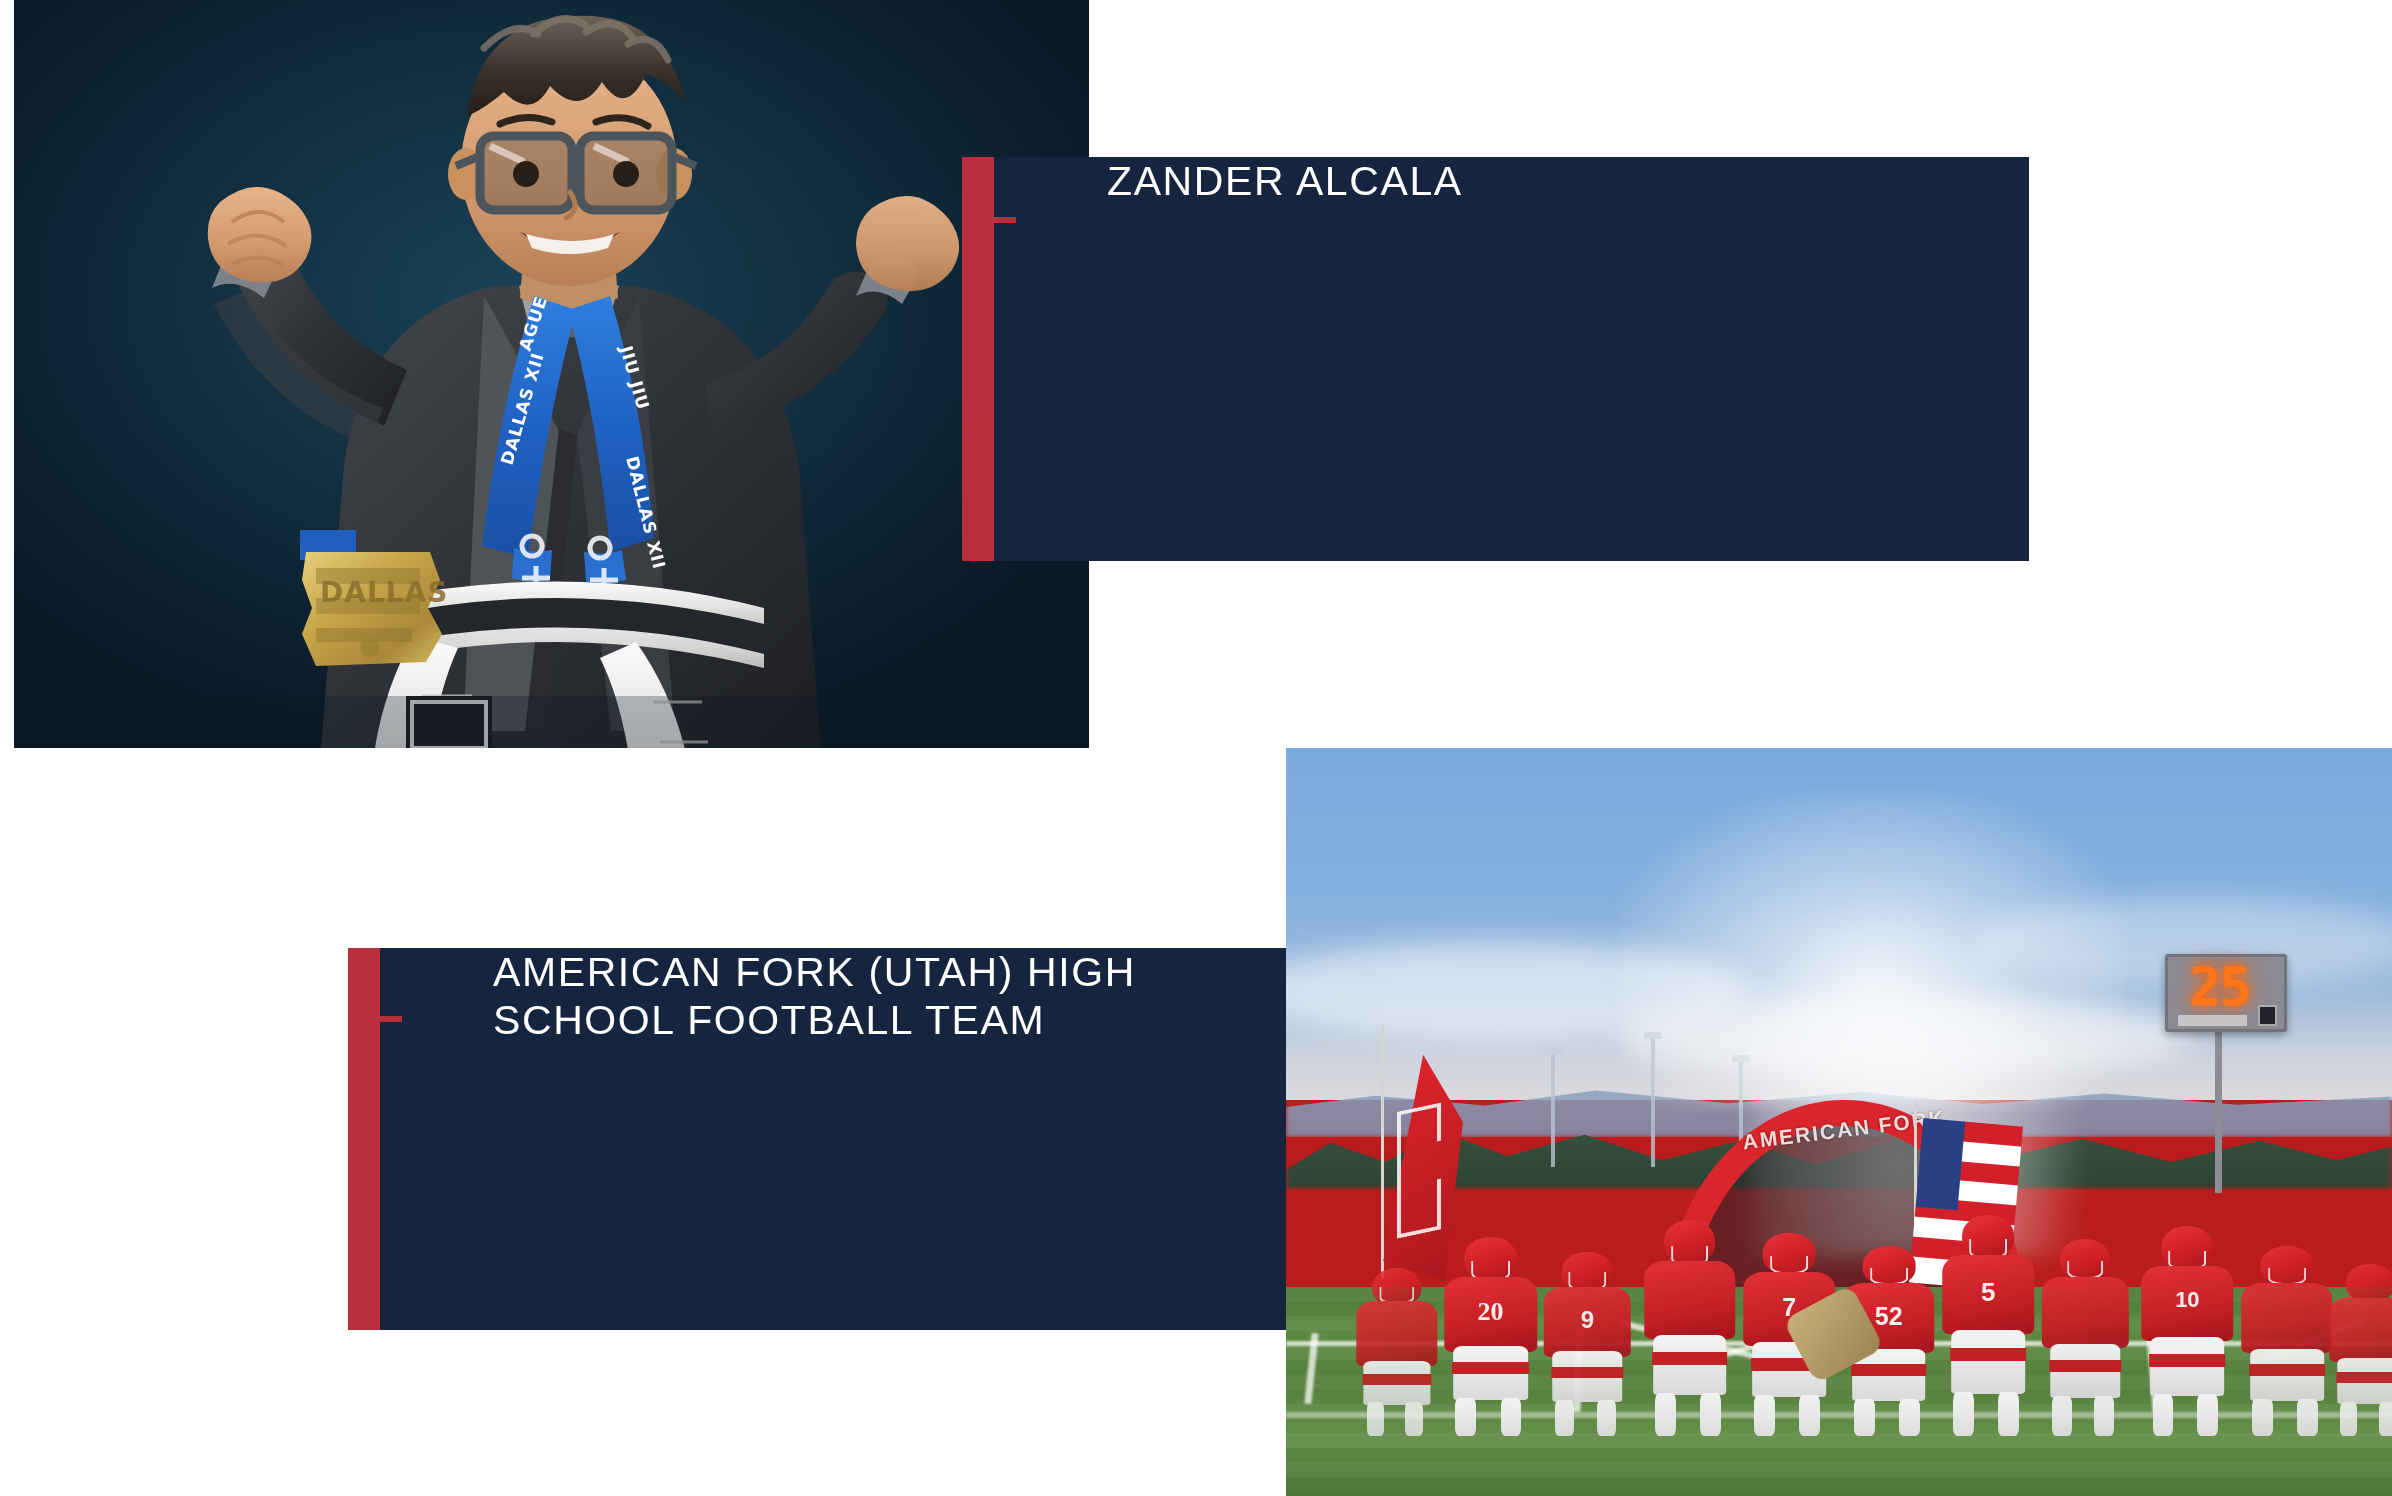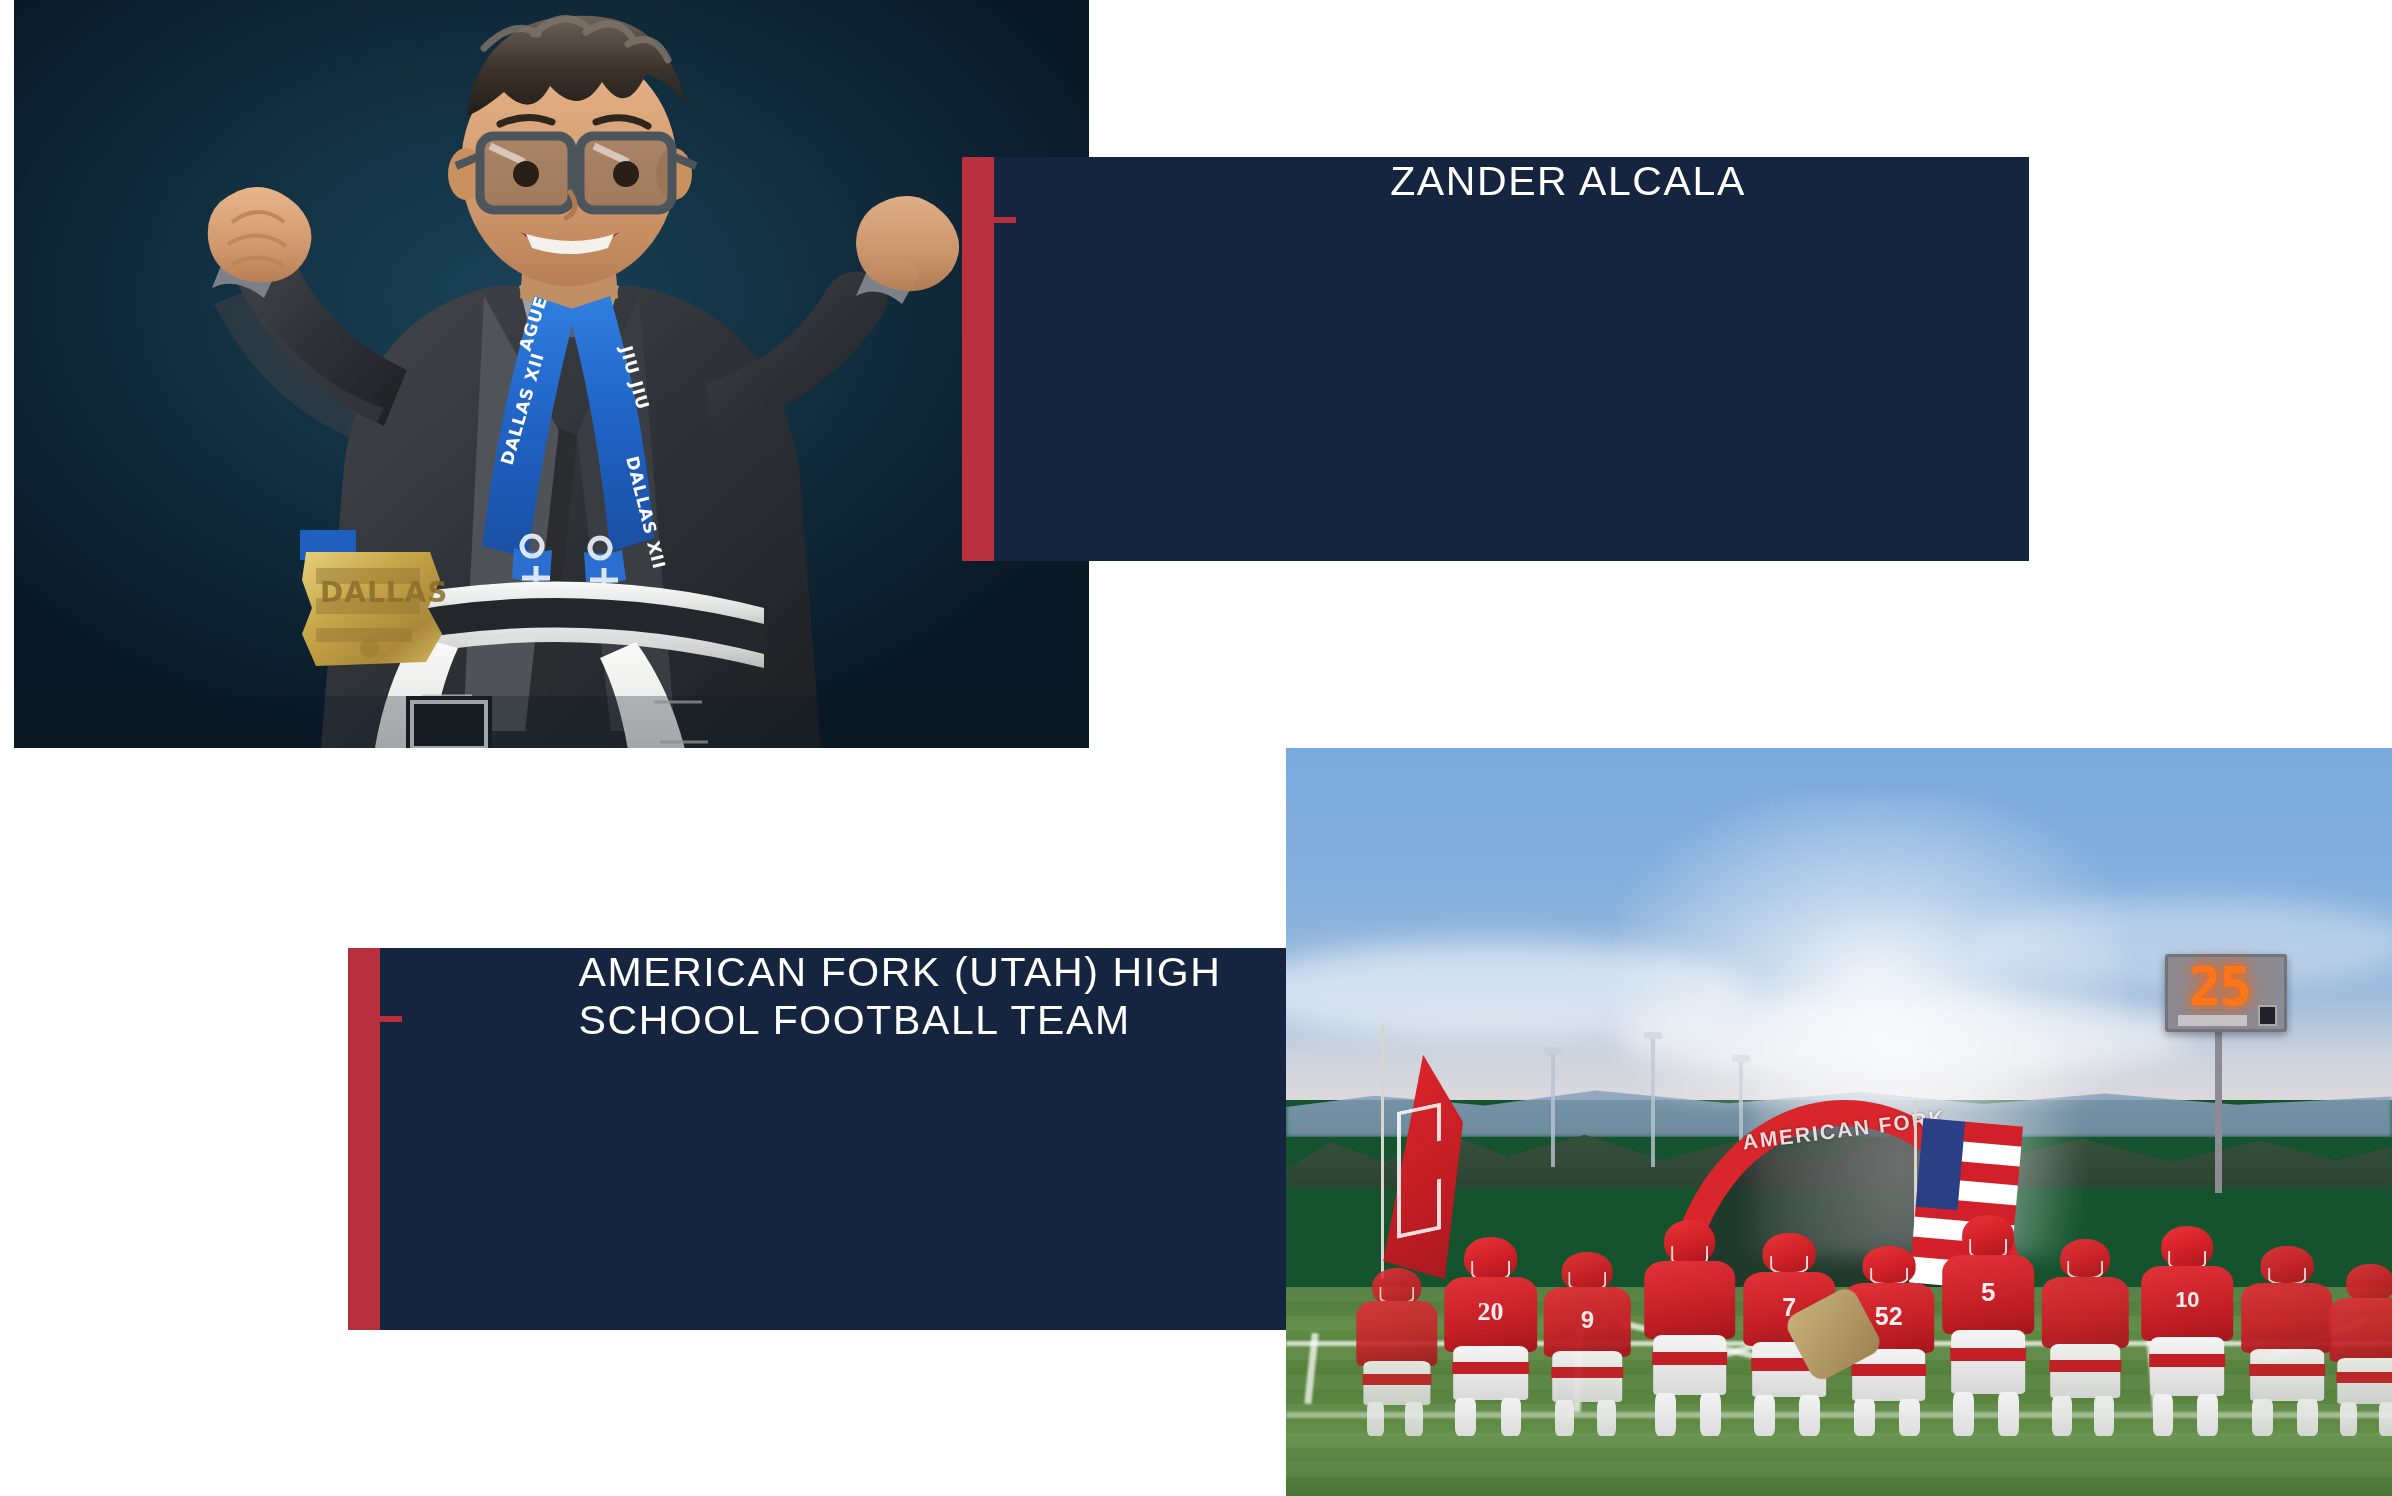--- a/index.html
+++ b/index.html
@@ -16,21 +16,21 @@
       radial-gradient(ellipse 60% 55% at 46% 42%, #12303f 0%, #0e2434 45%, #0b1b28 100%),
       #0b1a26;
   }
   .jj-vignette{ position:absolute; inset:0;
     background:radial-gradient(ellipse 70% 70% at 45% 40%, rgba(25,70,92,.55) 0%, rgba(10,25,36,0) 62%);}
   .jj-figure{ position:absolute; left:0; top:0; width:100%; height:100%; }
 
   
   .photo-football{
     position:absolute; left:1286px; top:748px; width:1106px; height:748px;
-    overflow:hidden; background:#14532d;
+    overflow:hidden; background:#b91c1c;
   }
   .fb-sky{ position:absolute; left:0; top:0; width:100%; height:47%;
     background:linear-gradient(180deg,#7aa9de 0%, #86b0de 42%, #9fbcdc 70%, #cdd3de 88%, #dcd9dd 100%); }
   .fb-cloud{ position:absolute; border-radius:50%; filter:blur(14px); background:rgba(255,255,255,.55); }
   .fb-haze{ position:absolute; left:30%; top:6%; width:46%; height:42%;
     background:radial-gradient(ellipse at 50% 60%, rgba(255,255,255,.78) 0%, rgba(255,255,255,.25) 55%, rgba(255,255,255,0) 78%);
     filter:blur(6px); }
   .fb-mtn{ position:absolute; left:0; top:42%; width:100%; height:10%;
     background:linear-gradient(180deg,#8ea7c4 0%, #7e96b4 100%); filter:blur(2px); opacity:.85;
     clip-path:polygon(0 60%,8% 45%,18% 58%,28% 38%,40% 55%,52% 40%,63% 56%,74% 42%,86% 57%,100% 46%,100% 100%,0 100%); }
@@ -96,21 +96,21 @@
   .plr .stripe{ position:absolute; left:50%; transform:translateX(-50%);
     background:#c22026; }
   .plr .legL,.plr .legR{ position:absolute; background:linear-gradient(180deg,#f2f2f2,#ddd); border-radius:20%; }
   .fb-log{ position:absolute; left:46%; top:50%; width:7%; height:26%;
     background:linear-gradient(150deg,#c8b07a,#9c8352); transform:rotate(-28deg); border-radius:14px; filter:blur(.5px); }
 
   
   .card{ position:absolute; background:#16253f; display:flex; }
   .card-bar{ position:relative; flex:0 0 32px; background:#b8303e; }
   .card-bar .tick{ position:absolute; left:32px; width:22px; height:6px; background:#b8303e; }
-  .card-body{ flex:1; display:flex; flex-direction:row; justify-content:center; }
+  .card-body{ flex:1; display:flex; flex-direction:column; justify-content:flex-start; }
 
   .card-title{ color:#ffffff; font-weight:300; text-transform:uppercase;
     letter-spacing:1.6px; line-height:1.18; }
   .card-sub{ color:#ffffff; font-weight:bold; }
 
   #card-athlete{ left:962px; top:157px; width:1067px; height:404px; }
   #card-athlete .card-body{ padding:0 0 0 113px; }
   #card-athlete .card-bar .tick{ top:60px; }
   #card-athlete .card-title{ font-size:41px; margin-bottom:32px; }
   #card-athlete .card-sub{ font-size:24px; }

